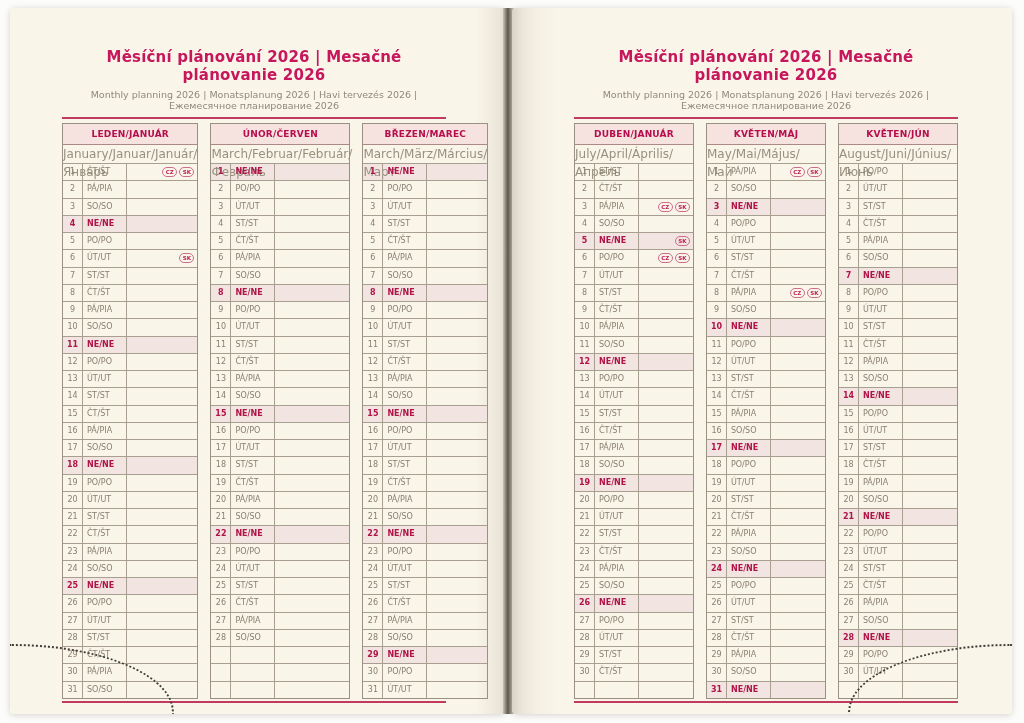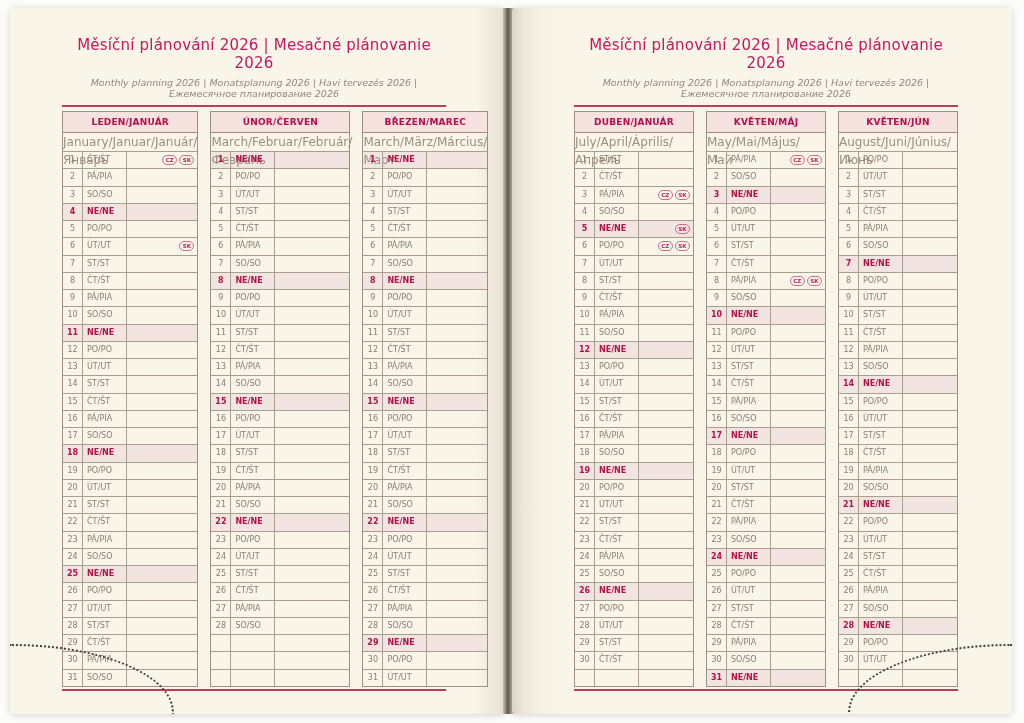--- a/index.html
+++ b/index.html
@@ -21,26 +21,26 @@
   .page.right{
     left:512px;width:500px;
     background:linear-gradient(to right,#d8d3c8 0,#ebe6d9 2%,#f5f0e4 5%,#faf5e9 9%);
     padding:0 54px 0 62px;box-sizing:border-box;
   }
   .spine{
     position:absolute;top:8px;left:503px;width:11px;height:706px;
     background:linear-gradient(to right,#c9c4b8,#5c574e 45%,#8d877b 65%,#d5d0c3);
   }
   .ph-title{
-    margin-top:28px;text-align:center;
-    font-size:15px;font-weight:normal;color:#c6165c;letter-spacing:.2px;
+    margin-top:40px;text-align:center;
+    font-size:15px;font-weight:bold;color:#c6165c;letter-spacing:.2px;
   }
   .ph-sub{
     margin-top:5px;text-align:center;
-    font-size:9.5px;color:#8f897c;font-style:italic;
+    font-size:9.5px;color:#8f897c;
   }
   .rule{height:2px;background:#c23a60;margin-top:6px;}
   .rule.bottom{margin-top:2px;}
   .tables{display:flex;gap:12px;margin-top:4px;}
   .month{
     width:140px;box-sizing:border-box;
     border:1px solid #9a9183;
   }
   .mhead{
     height:20px;line-height:20px;text-align:center;

